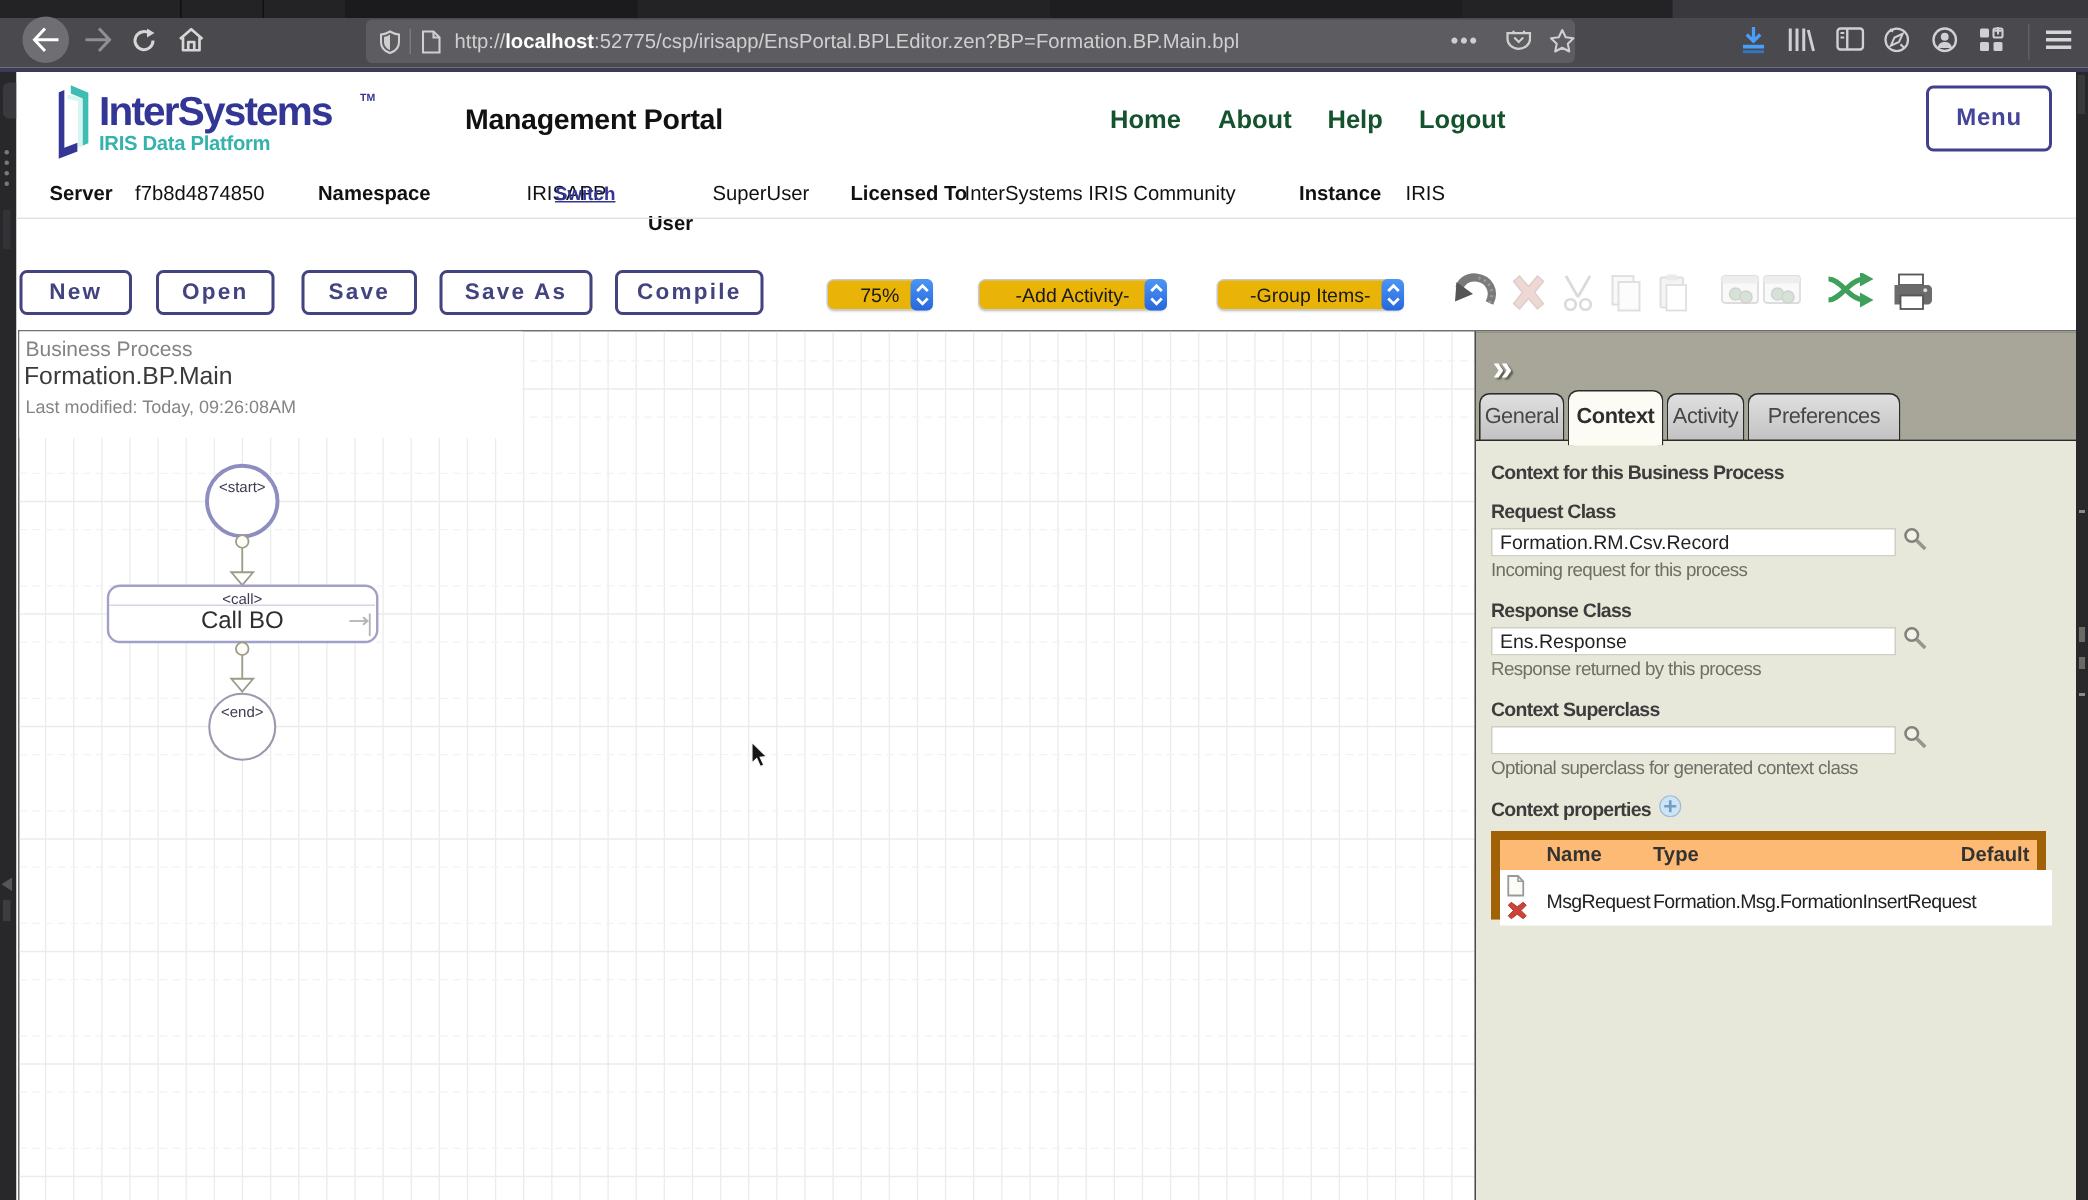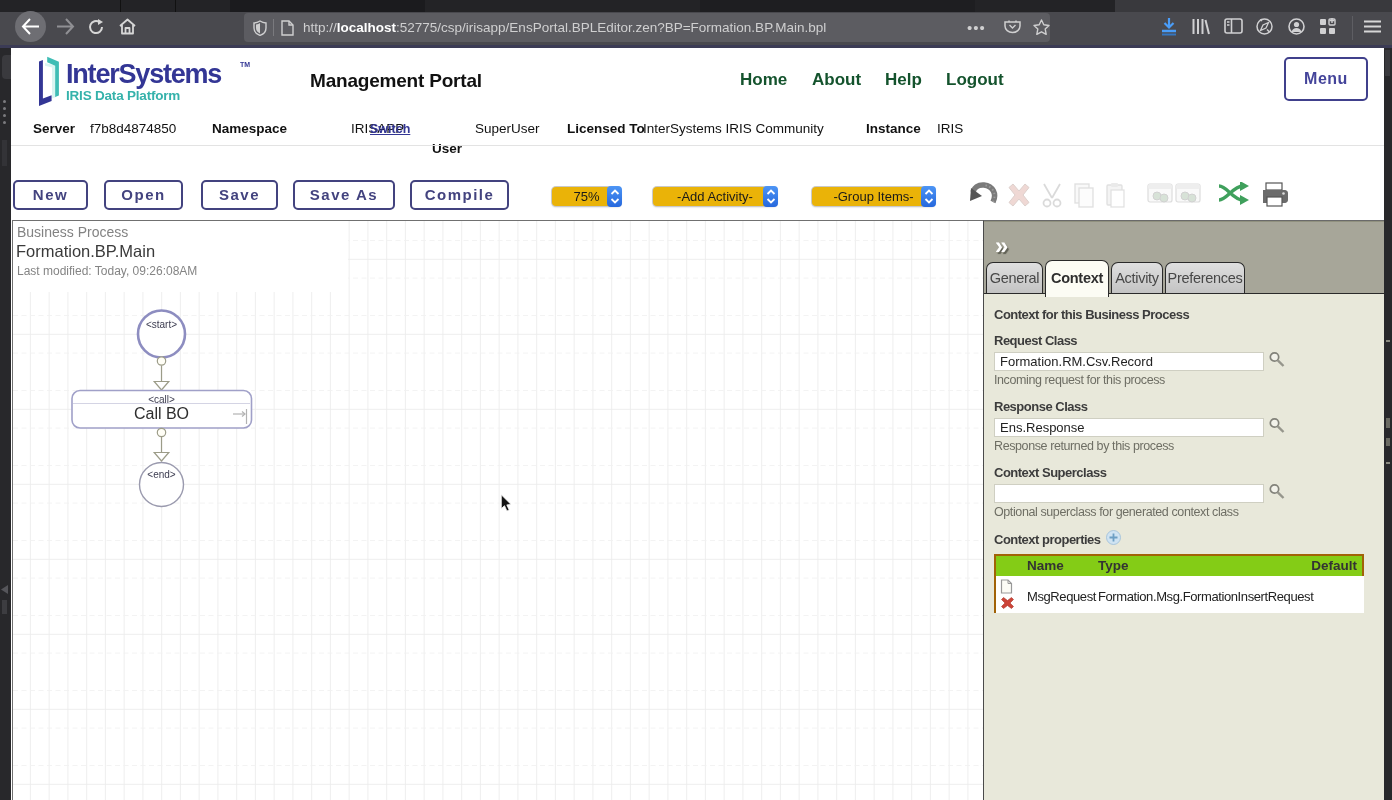--- a/index.html
+++ b/index.html
@@ -281,21 +281,21 @@
   <svg class="abs" style="left:489px; top:446px;" width="12" height="18" viewBox="0 0 12 18">
     <path d="M1.3 0.8 L1.3 14.6 L4.5 11.7 L6.9 17 L9.2 16 L6.8 10.9 L11 10.4 Z" fill="#141414" stroke="#f8f8f8" stroke-width="0.8"></path>
   </svg>
 
   <div class="abs" id="panel">
     <div class="abs" id="phead"></div>
     <div class="abs" style="left:11px; top:11px; font-size:24px; font-weight:bold; color:#fff; text-shadow:1.5px 1.5px 1px #606055;">»</div>
     <div class="abs tab" style="left:2px; width:57px;">General</div>
     <div class="abs tab" style="left:61px; width:64px; top:39px; height:37px; background:#fcfcf4; font-weight:bold; color:#2e2e2e; z-index:3; line-height:34px;">Context</div>
     <div class="abs tab" style="left:127px; width:52px;">Activity</div>
-    <div class="abs tab" style="left:181px; width:80px;">Preferences</div>
+    <div class="abs tab" style="left:181px; width:102px;">Preferences</div>
     <div class="abs" id="tabline"></div>
     <div class="abs plabel" style="left:10px; top:86px;">Context for this Business Process</div>
     <div class="abs plabel" style="left:10px; top:112px;">Request Class</div>
     <div class="abs pinput" style="left:10px; top:131px;">Formation.RM.Csv.Record</div>
     <svg class="abs" style="left:284px; top:130px;" width="18" height="18" viewBox="0 0 18 18">
         <circle cx="6.5" cy="6" r="4.2" fill="#f2f2ea" stroke="#82827a" stroke-width="1.7"></circle>
         <line x1="9.8" y1="9.3" x2="15.5" y2="15" stroke="#96968c" stroke-width="2.4"></line>
       </svg>
     <div class="abs phelp" style="left:10px; top:152px;">Incoming request for this process</div>
     <div class="abs plabel" style="left:10px; top:178px;">Response Class</div>
@@ -311,21 +311,21 @@
         <circle cx="6.5" cy="6" r="4.2" fill="#f2f2ea" stroke="#82827a" stroke-width="1.7"></circle>
         <line x1="9.8" y1="9.3" x2="15.5" y2="15" stroke="#96968c" stroke-width="2.4"></line>
       </svg>
     <div class="abs phelp" style="left:10px; top:284px;">Optional superclass for generated context class</div>
     <div class="abs plabel" style="left:10px; top:311px;">Context properties</div>
     <svg class="abs" style="left:122px; top:309px;" width="15" height="15" viewBox="0 0 15 15">
         <circle cx="7.5" cy="7.5" r="7" fill="#cfe3f2" stroke="#9bbcd8" stroke-width="0.8"></circle>
         <path d="M7.5 3.5 V11.5 M3.5 7.5 H11.5" stroke="#6d9fc4" stroke-width="1.8"></path>
       </svg>
 
-    <div class="abs" style="left:10px; top:333px; width:370px; height:59px; border:2px solid #a16207; background:#84cc16;">
+    <div class="abs" style="left:10px; top:333px; width:370px; height:59px; border:6px solid #a16207; background:#fdba74;">
       <div class="abs th" style="left:31px; top:2px;">Name</div>
       <div class="abs th" style="left:102px; top:2px;">Type</div>
       <div class="abs th" style="right:5px; top:2px;">Default</div>
       <div class="abs" style="left:0; top:20px; width:368px; height:37px; background:#fff;"></div>
       <svg class="abs" style="left:4px; top:23px;" width="13" height="15" viewBox="0 0 13 15">
           <path d="M1.5 1 H8 L11.5 4.5 V14 H1.5 Z" fill="#fcfcf6" stroke="#999" stroke-width="1.2"></path>
           <path d="M8 1 V4.5 H11.5" fill="none" stroke="#999" stroke-width="1"></path>
         </svg>
       <svg class="abs" style="left:4px; top:40px;" width="15" height="14" viewBox="0 0 15 14">
           <path d="M1.5 3.5 L3.5 1.5 L7.5 4.5 L11.5 1.5 L13.5 3.5 L10 7 L13.5 10.5 L11.5 12.5 L7.5 9.5 L3.5 12.5 L1.5 10.5 L5 7 Z" fill="#cc4438" stroke="#aa3328" stroke-width="0.6"></path>

